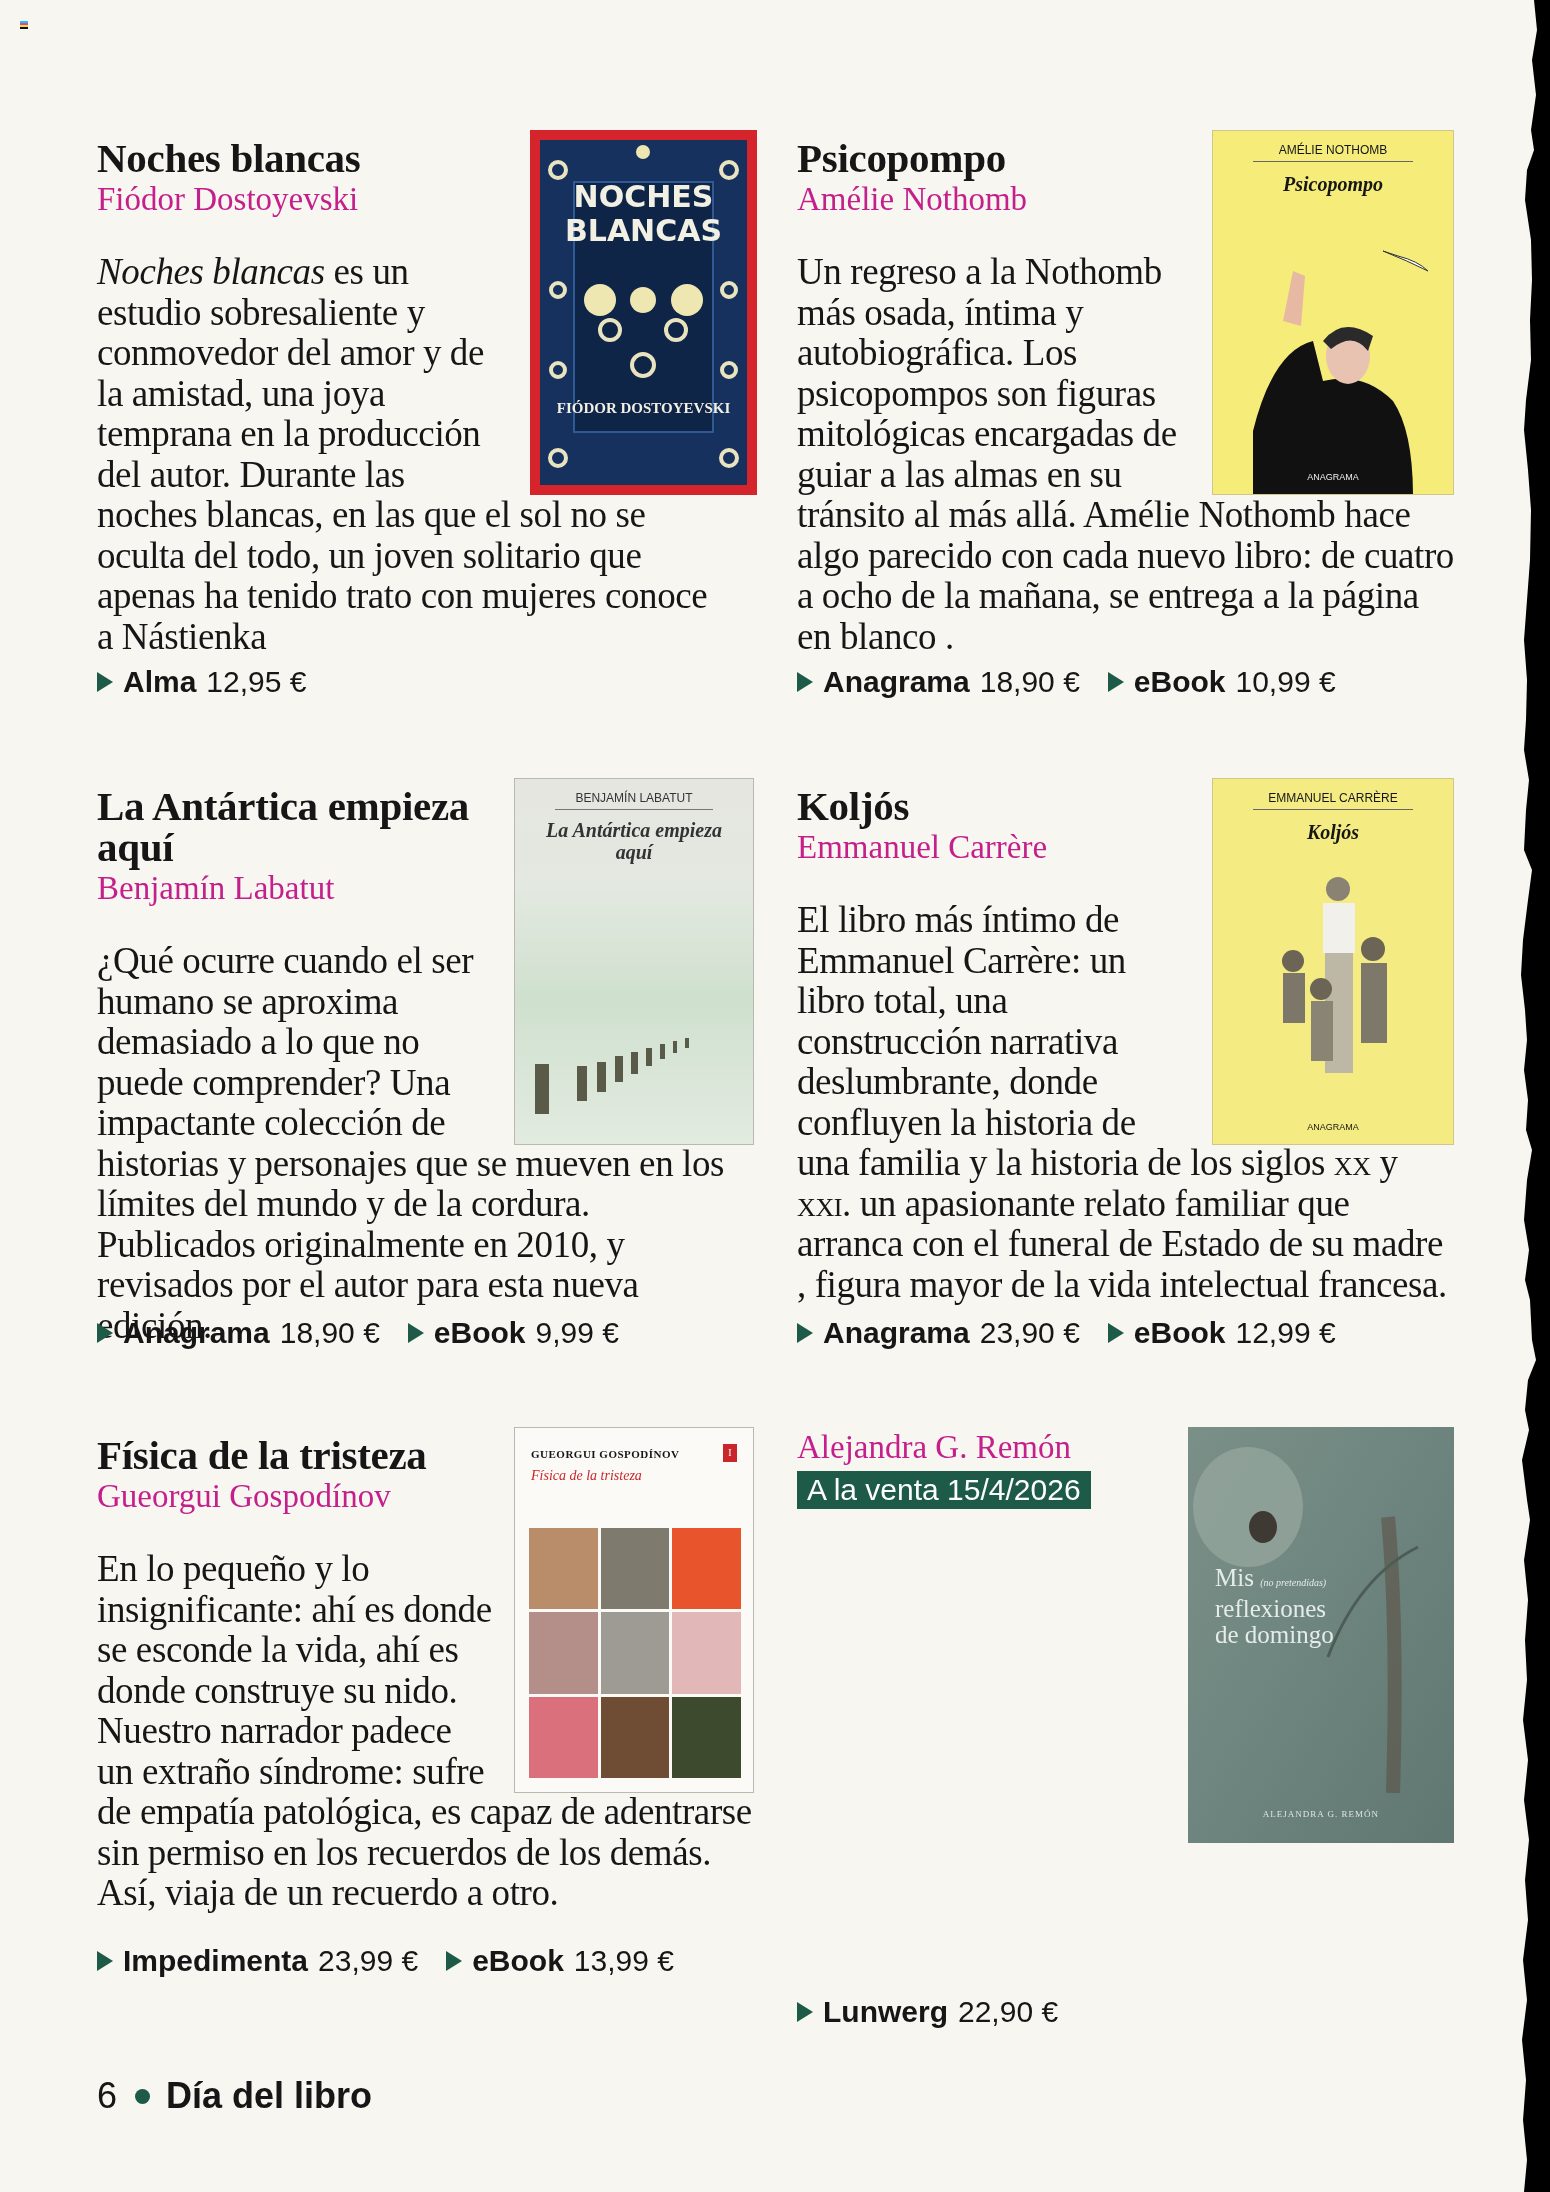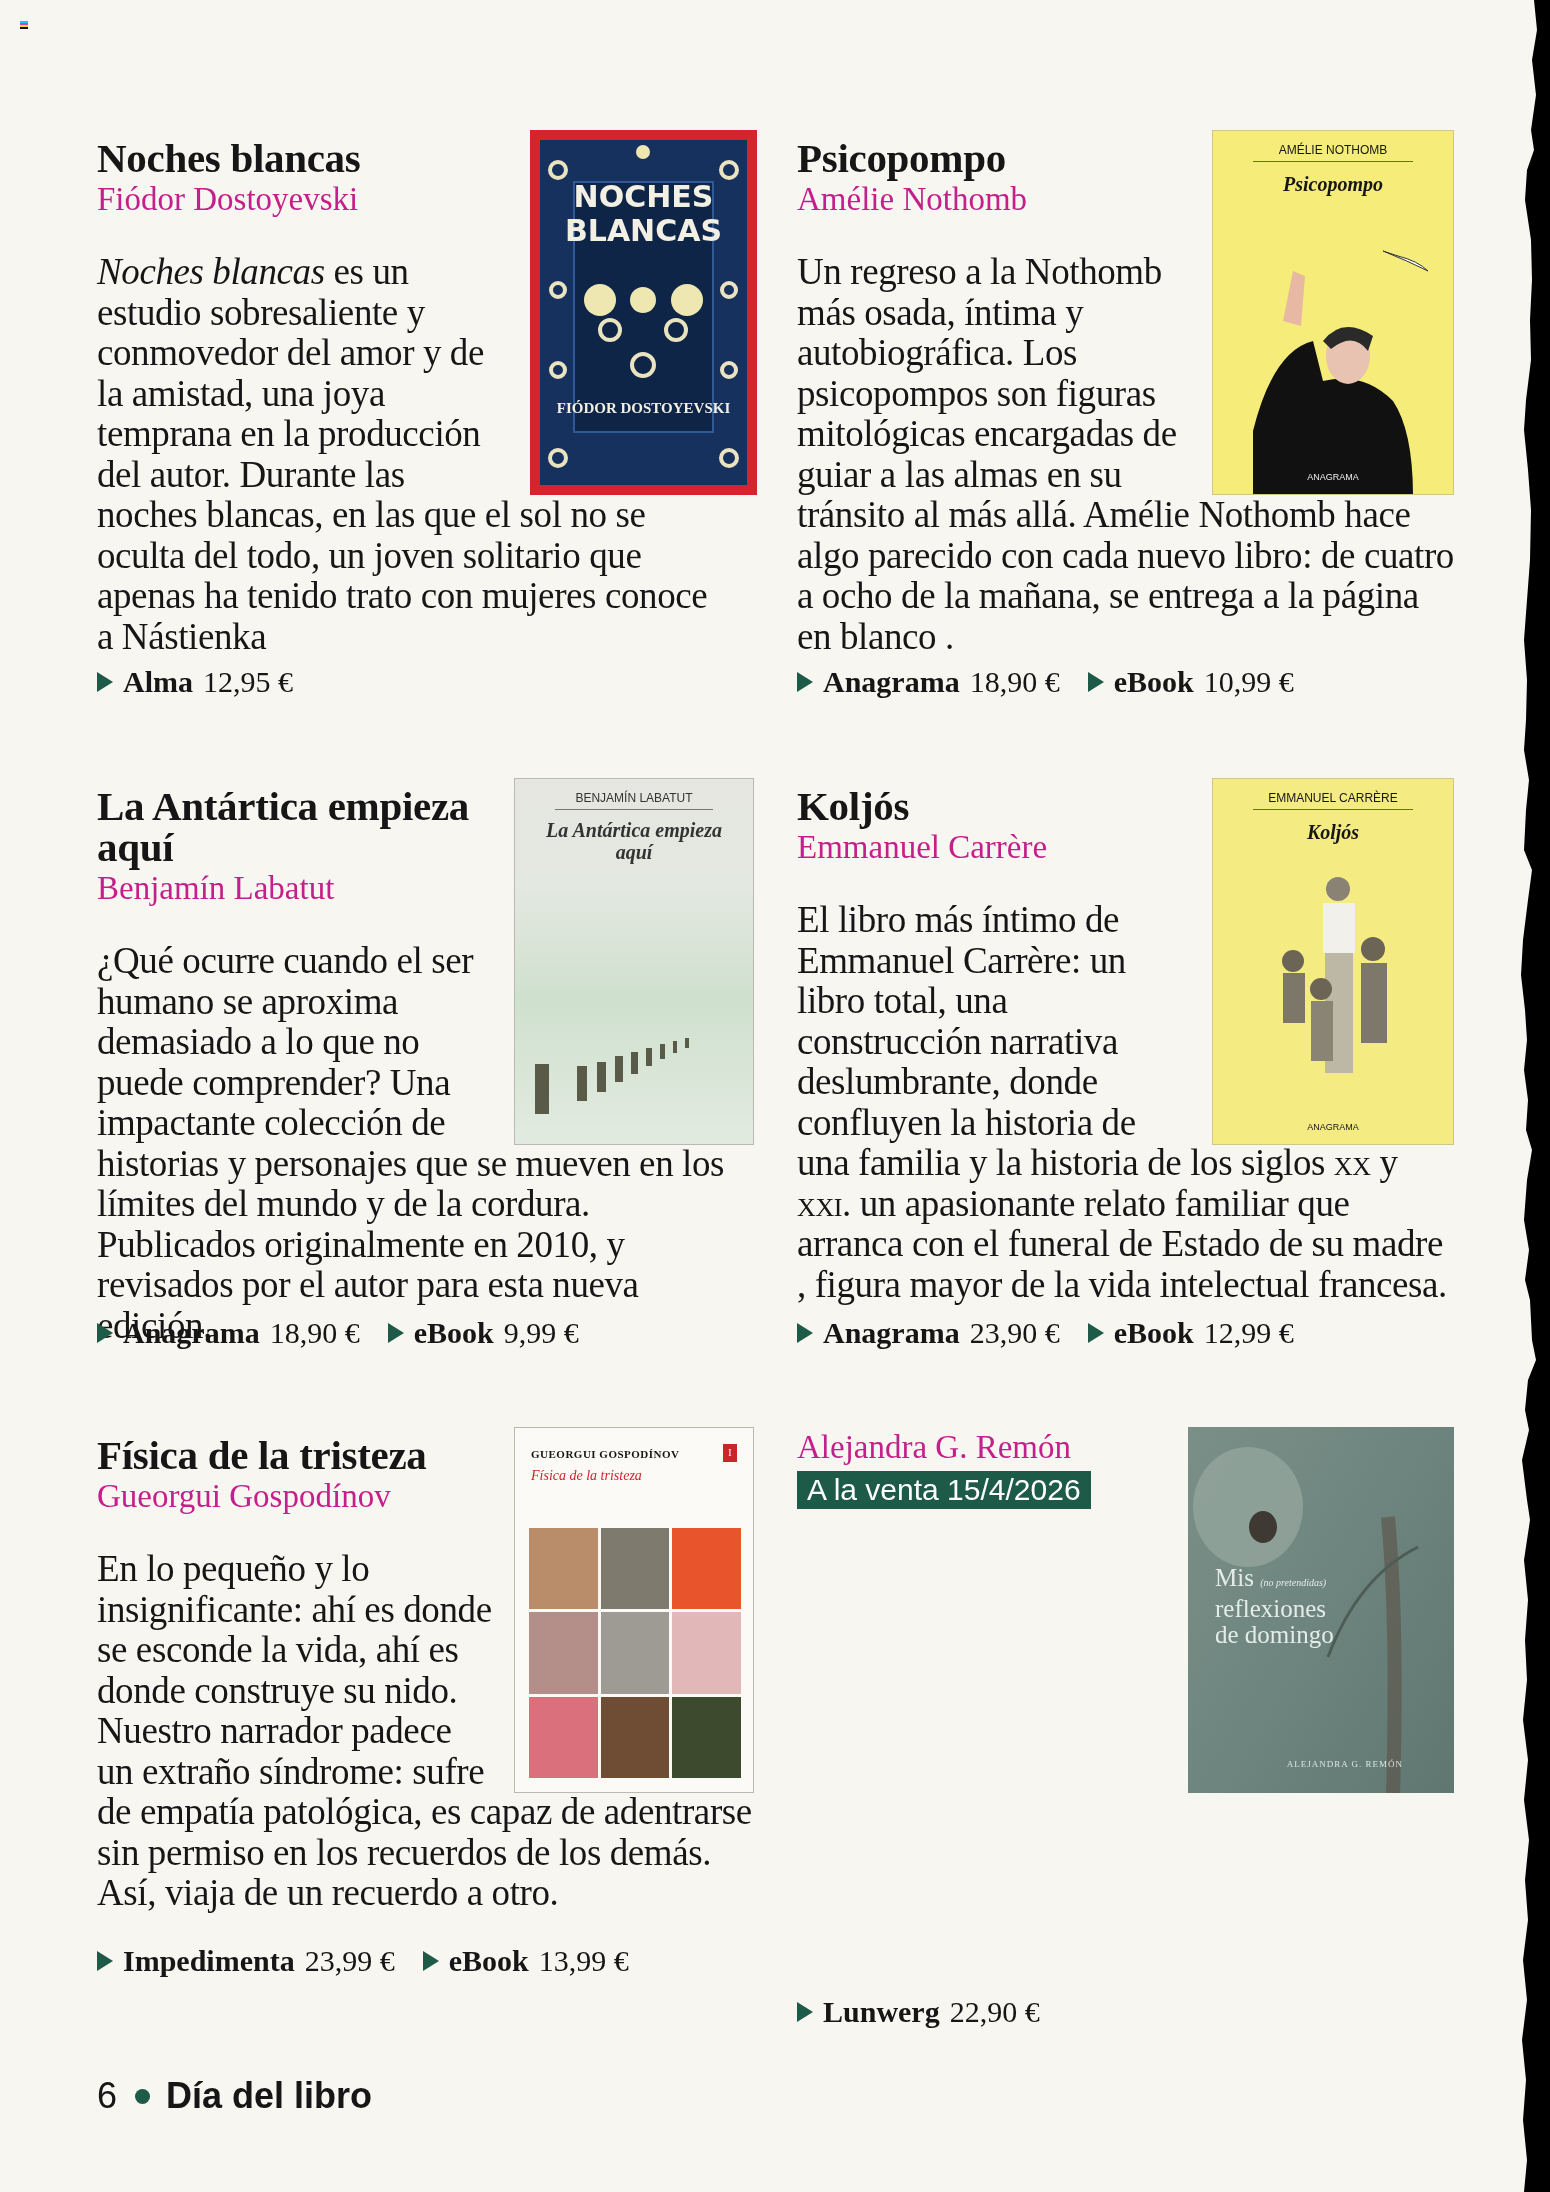--- a/index.html
+++ b/index.html
@@ -13,21 +13,21 @@
   .cmyk-mark span { display: block; height: 2px; }
   .torn-edge { position: absolute; right: 0; top: 0; width: 40px; height: 2192px; }
   .book { position: absolute; width: 660px; }
   .book .cover { position: absolute; right: 0; top: 0; box-sizing: border-box; overflow: hidden; }
   .title { font-weight: bold; font-size: 41px; line-height: 41px; margin: 0; letter-spacing: -0.3px; }
   .author { font-size: 33px; line-height: 40px; margin: 0; }
   .desc { font-size: 37px; line-height: 40.5px; margin: 0; letter-spacing: -0.4px; }
   .desc em { font-style: italic; }
   .sc { font-variant: small-caps; text-transform: lowercase; }
   .prices { position: absolute; left: 0; font-family: "Liberation Sans", "DejaVu Sans", sans-serif; font-size: 30px; display: flex; gap: 28px; white-space: nowrap; }
-  .price-item { display: flex; align-items: center; font-family: Liberation Serif, serif; }
+  .price-item { display: flex; align-items: center; }
   .tri { display: inline-block; width: 0; height: 0; border-top: 10px solid transparent; border-bottom: 10px solid transparent; border-left: 16px solid #1d5a48; margin-right: 10px; }
   .pub { font-weight: bold; margin-right: 10px; }
   .badge { display: inline-block; background: #1d5a48; color: #fff; font-family: "Liberation Sans", "DejaVu Sans", sans-serif; font-size: 30px; line-height: 36px; padding: 1px 10px; margin: 4px 0 2px 0; }
   .footer { position: absolute; left: 97px; top: 2075px; font-family: "Liberation Sans", "DejaVu Sans", sans-serif; font-size: 36px; display: flex; align-items: center; }
   .footer .dot { width: 15px; height: 15px; border-radius: 50%; background: #1d5a48; margin: 0 16px 0 18px; }
   .footer .section { font-weight: bold; }
 </style>
 </head>
 <body>
 
@@ -212,21 +212,21 @@
       </div>
     <div class="price-item">
         <span class="tri"></span>
         <span class="pub">eBook</span>
         <span>13,99 €</span>
       </div>
   </div>
 </section>
 
 <section class="book" style="left:797px; top:1427px; width:660px;">
-  <div class="cover" style="top:0; right:3px; width:266px; height:366px; background:linear-gradient(120deg,#7a8f87 0%,#6f8680 45%,#5f7770 100%);padding-left:24px;">
+  <div class="cover" style="top:0; right:3px; width:266px; height:416px; background:linear-gradient(120deg,#7a8f87 0%,#6f8680 45%,#5f7770 100%);">
     <svg style="position:absolute; left:0; top:0;" width="266" height="366" viewBox="0 0 266 366">
       <ellipse cx="60" cy="80" rx="55" ry="60" fill="#94a59c" opacity="0.8"></ellipse>
       <ellipse cx="75" cy="100" rx="14" ry="16" fill="#3e3a33"></ellipse>
       <path d="M200 90 Q210 200 205 366" stroke="#5b4c40" stroke-width="14" fill="none" opacity="0.55"></path>
       <path d="M140 230 Q170 150 230 120" stroke="#4d5d55" stroke-width="3" fill="none"></path>
     </svg>
     <div style="position:absolute; left:27px; top:138px; color:#e5ece8; font-size:25px; line-height:26px;">
       <span>Mis</span> <span style="font-size:10px; font-style:italic;">(no pretendidas)</span><br><span>reflexiones</span><br><span>de domingo</span>
     </div>
     <div style="position:absolute; bottom:24px; width:100%; text-align:center; color:#dde4e0; font-size:9px; letter-spacing:1px;">ALEJANDRA G. REMÓN</div>

